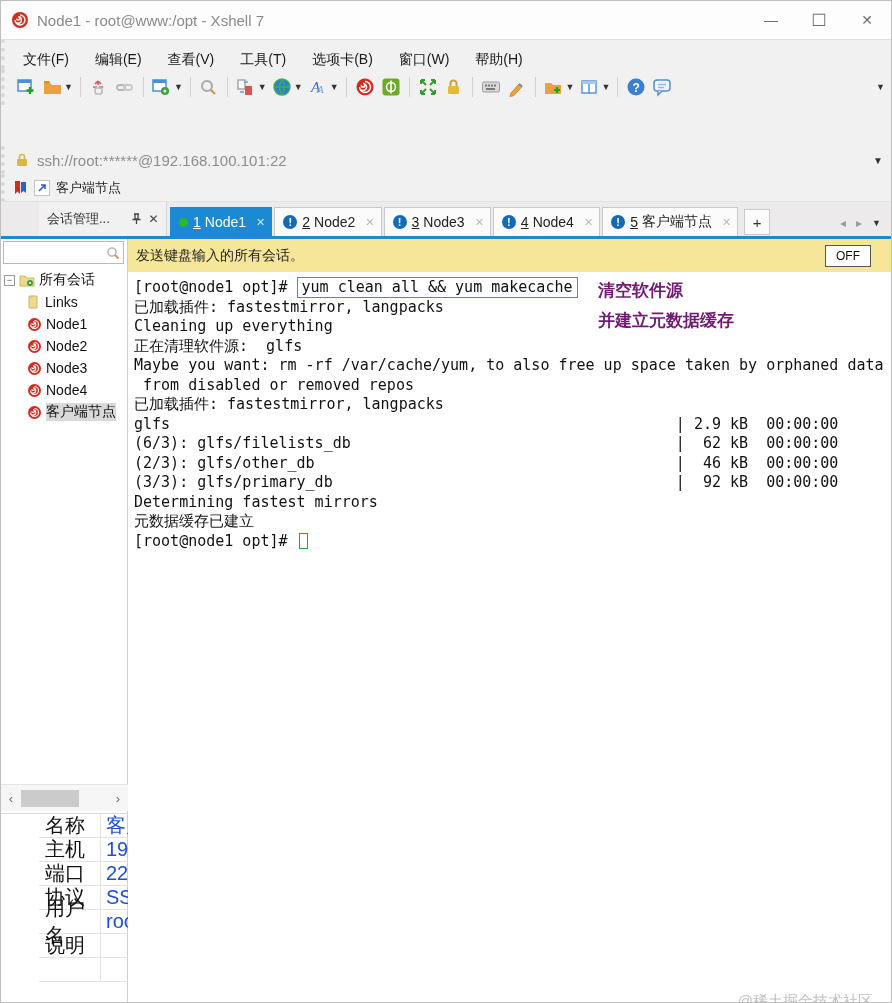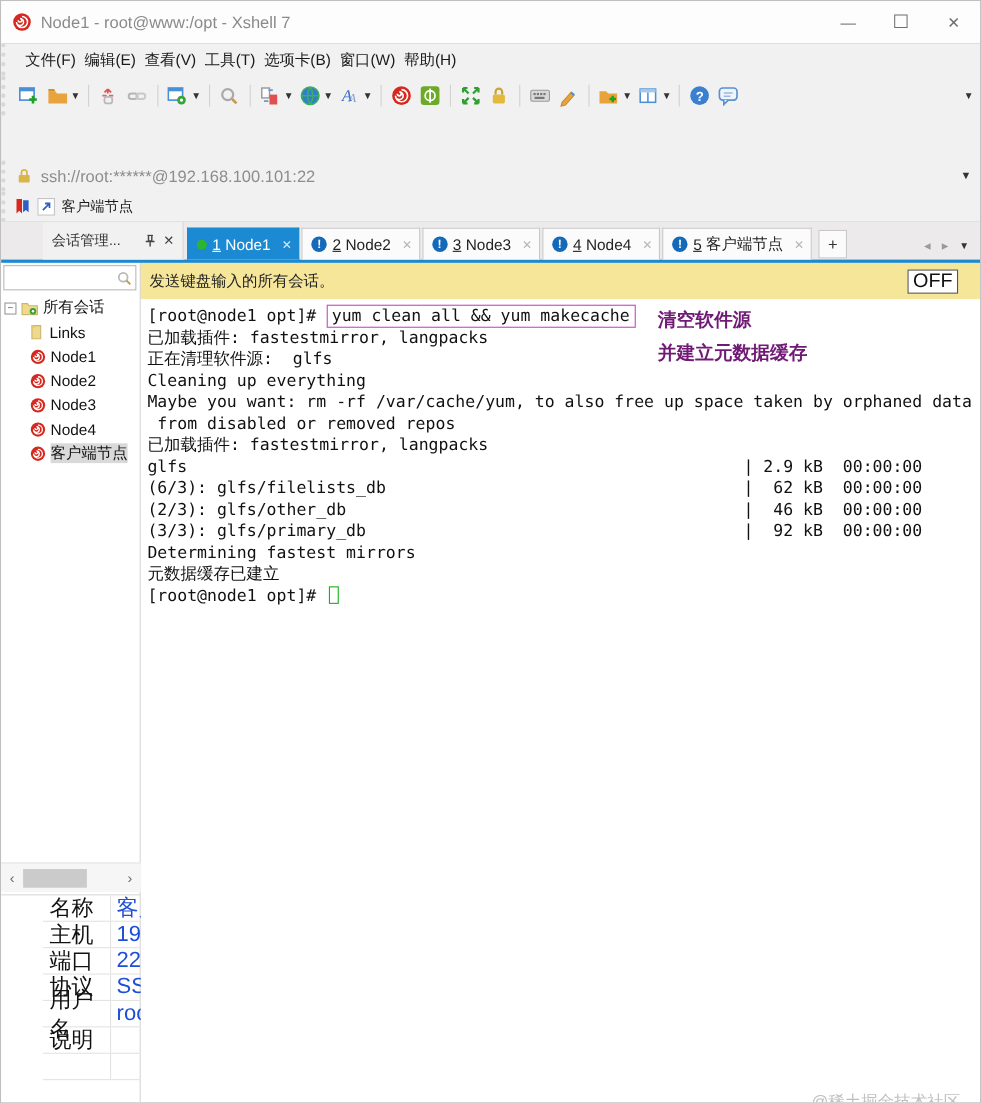--- a/index.html
+++ b/index.html
@@ -7,21 +7,21 @@
   body { font-family:"Liberation Sans","DejaVu Sans",sans-serif; }
   #app { position:relative; width:892px; height:1003px; background:#f1f1f1; border:1px solid #bfbfbf; overflow:hidden; }
 
   
   .titlebar { height:38px; background:#fdfdfd; display:flex; align-items:center; padding-left:10px; }
   .title-text { color:#8a8a8a; font-size:15px; margin-left:8px; flex:1; }
   .win-controls { display:flex; height:100%; }
   .win-btn { width:48px; display:flex; align-items:center; justify-content:center; color:#707070; font-size:14px; cursor:default; }
 
   
-  .menubar { height:30px; background:#f1f1f1; border-top:1px solid #e0e0e0; display:flex; align-items:center; padding-left:18px; gap:8px; border-left:4px dotted #d8d8d8; }
+  .menubar { height:30px; background:#f1f1f1; border-top:1px solid #e0e0e0; display:flex; align-items:flex-end; padding-left:18px; gap:26px; border-left:4px dotted #d8d8d8; }
   .menu-item { font-size:14px; color:#1a1a1a; }
 
   
   .toolbar { height:36px; background:#f1f1f1; display:flex; align-items:center; padding-left:8px; border-left:4px dotted #d8d8d8; }
   .tbtn { width:26px; height:26px; display:flex; align-items:center; justify-content:center; }
   .tb-caret { font-size:9px; color:#333; margin:0 2px 0 -1px; }
   .tb-sep { width:1px; height:20px; background:#d2d2d2; margin:0 5px; }
   .toolbar-end-caret { margin-left:auto; margin-right:6px; font-size:9px; color:#333; }
 
   
@@ -67,21 +67,21 @@
   .hs-thumb { width:58px; height:17px; background:#cbcbcb; }
   .hs-spacer { flex:1; }
   .props { position:absolute; top:574px; left:0; width:140px; border-top:1px solid #d9d9d9; font-size:20px;padding-left:38px; }
   .prow { display:flex; height:24px; border-bottom:1px solid #e3e3e3; align-items:center; }
   .pkey { width:62px; padding-left:6px; color:#111; border-right:1px solid #e3e3e3; height:100%; display:flex; align-items:center; }
   .pval { flex:1; padding-left:5px; color:#1d4ed8; overflow:hidden; white-space:nowrap; }
 
   .content { flex:1; display:flex; flex-direction:column; position:relative; }
   .broadcast { height:33px; background:#f6e69a; display:flex; align-items:center; padding:0 20px 0 8px; }
   .broadcast-text { font-size:14px; color:#222; flex:1; }
-  .off-btn { width:46px; height:22px; background:#fff; border:1px solid #555; font-size:18px; color:#111; display:flex; align-items:center; justify-content:center; }
+  .off-btn { width:46px; height:22px; background:#fff; border:1px solid #555; font-size:12px; color:#111; display:flex; align-items:center; justify-content:center; }
 
   .terminal { flex:1; background:#fff; position:relative; padding:6px 0 0 6px; font-family:"DejaVu Sans Mono","Liberation Mono",monospace; font-size:15px; color:#111; }
   .tline { white-space:pre; line-height:19.5px; }
   .cmd-box { border:1px solid #cc44cc; padding:0 4px 1px 4px; }
   .cursor-box { display:inline-block; width:9px; height:16px; border:1px solid #18b218; vertical-align:-3px; margin-left:2px; }
   .annotation { position:absolute; left:470px; color:#701a75; font-weight:bold; font-size:17px; font-family:"Liberation Sans",sans-serif; }
   .ann-1 { top:7px; } .ann-2 { top:37px; }
   .watermark { position:absolute; right:18px; bottom:6px; color:#bfbfbf; font-size:15px; font-family:"Liberation Sans",sans-serif; }
 
   
@@ -460,22 +460,22 @@
     </div>
 
     <div class="content">
       <div class="broadcast">
         <span class="broadcast-text">发送键盘输入的所有会话。</span>
         <span class="off-btn">OFF</span>
       </div>
       <div class="terminal">
         <div class="tline"><span>[root@node1 opt]# </span><span class="cmd-box">yum clean all &amp;&amp; yum makecache</span></div>
         <div class="tline">已加载插件: fastestmirror, langpacks</div>
+        <div class="tline">Cleaning up everything</div>
         <div class="tline">正在清理软件源:  glfs</div>
-        <div class="tline">Cleaning up everything</div>
         <div class="tline">Maybe you want: rm -rf /var/cache/yum, to also free up space taken by orphaned data</div>
         <div class="tline"> from disabled or removed repos</div>
         <div class="tline">已加载插件: fastestmirror, langpacks</div>
         <div class="tline">glfs                                                        | 2.9 kB  00:00:00</div>
         <div class="tline">(6/3): glfs/filelists_db                                    |  62 kB  00:00:00</div>
         <div class="tline">(2/3): glfs/other_db                                        |  46 kB  00:00:00</div>
         <div class="tline">(3/3): glfs/primary_db                                      |  92 kB  00:00:00</div>
         <div class="tline">Determining fastest mirrors</div>
         <div class="tline">元数据缓存已建立</div>
         <div class="tline"><span>[root@node1 opt]# </span><span class="cursor-box"></span></div>

